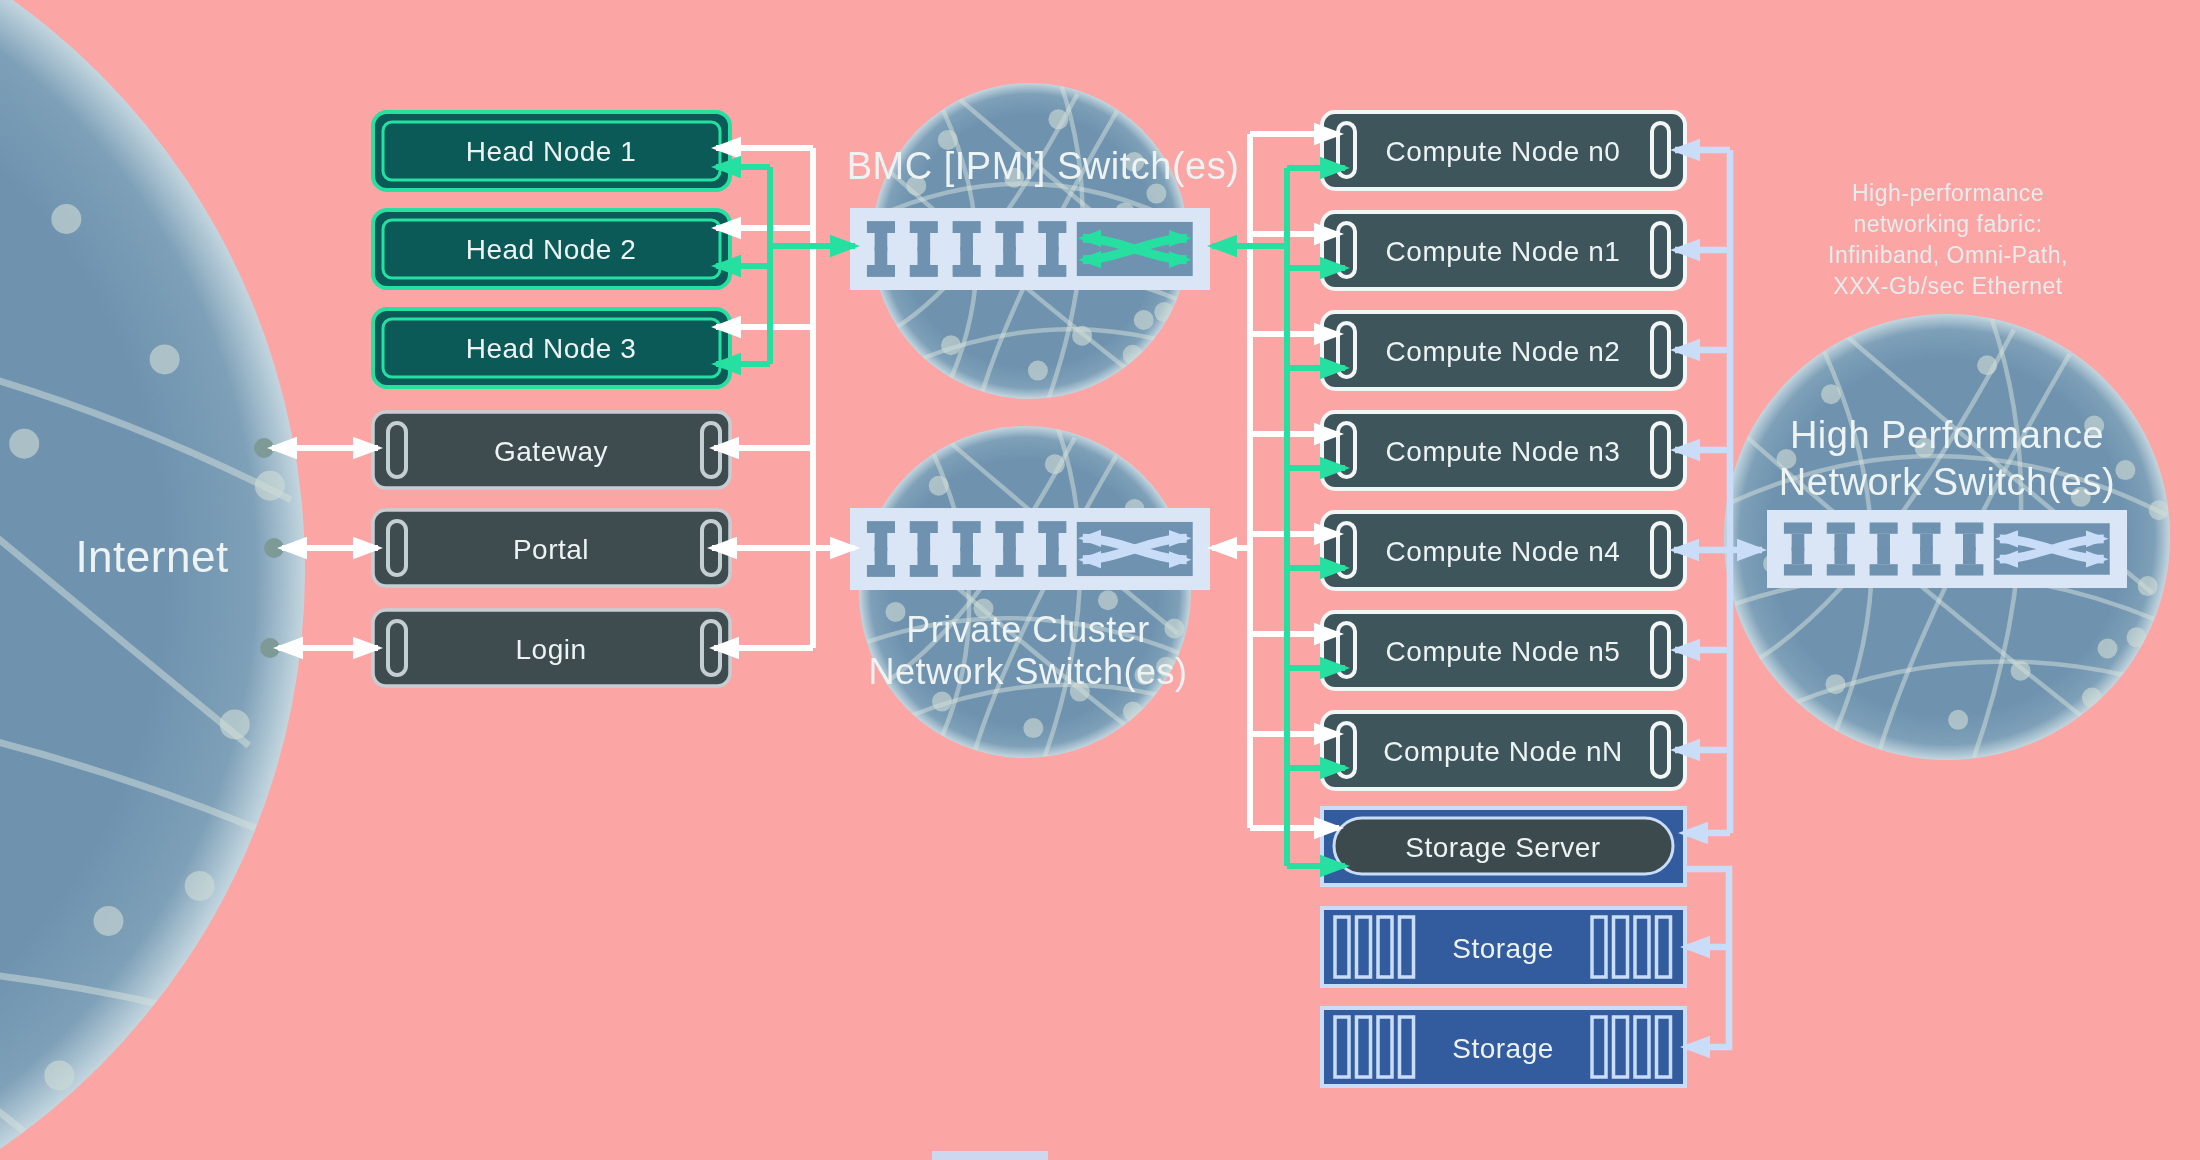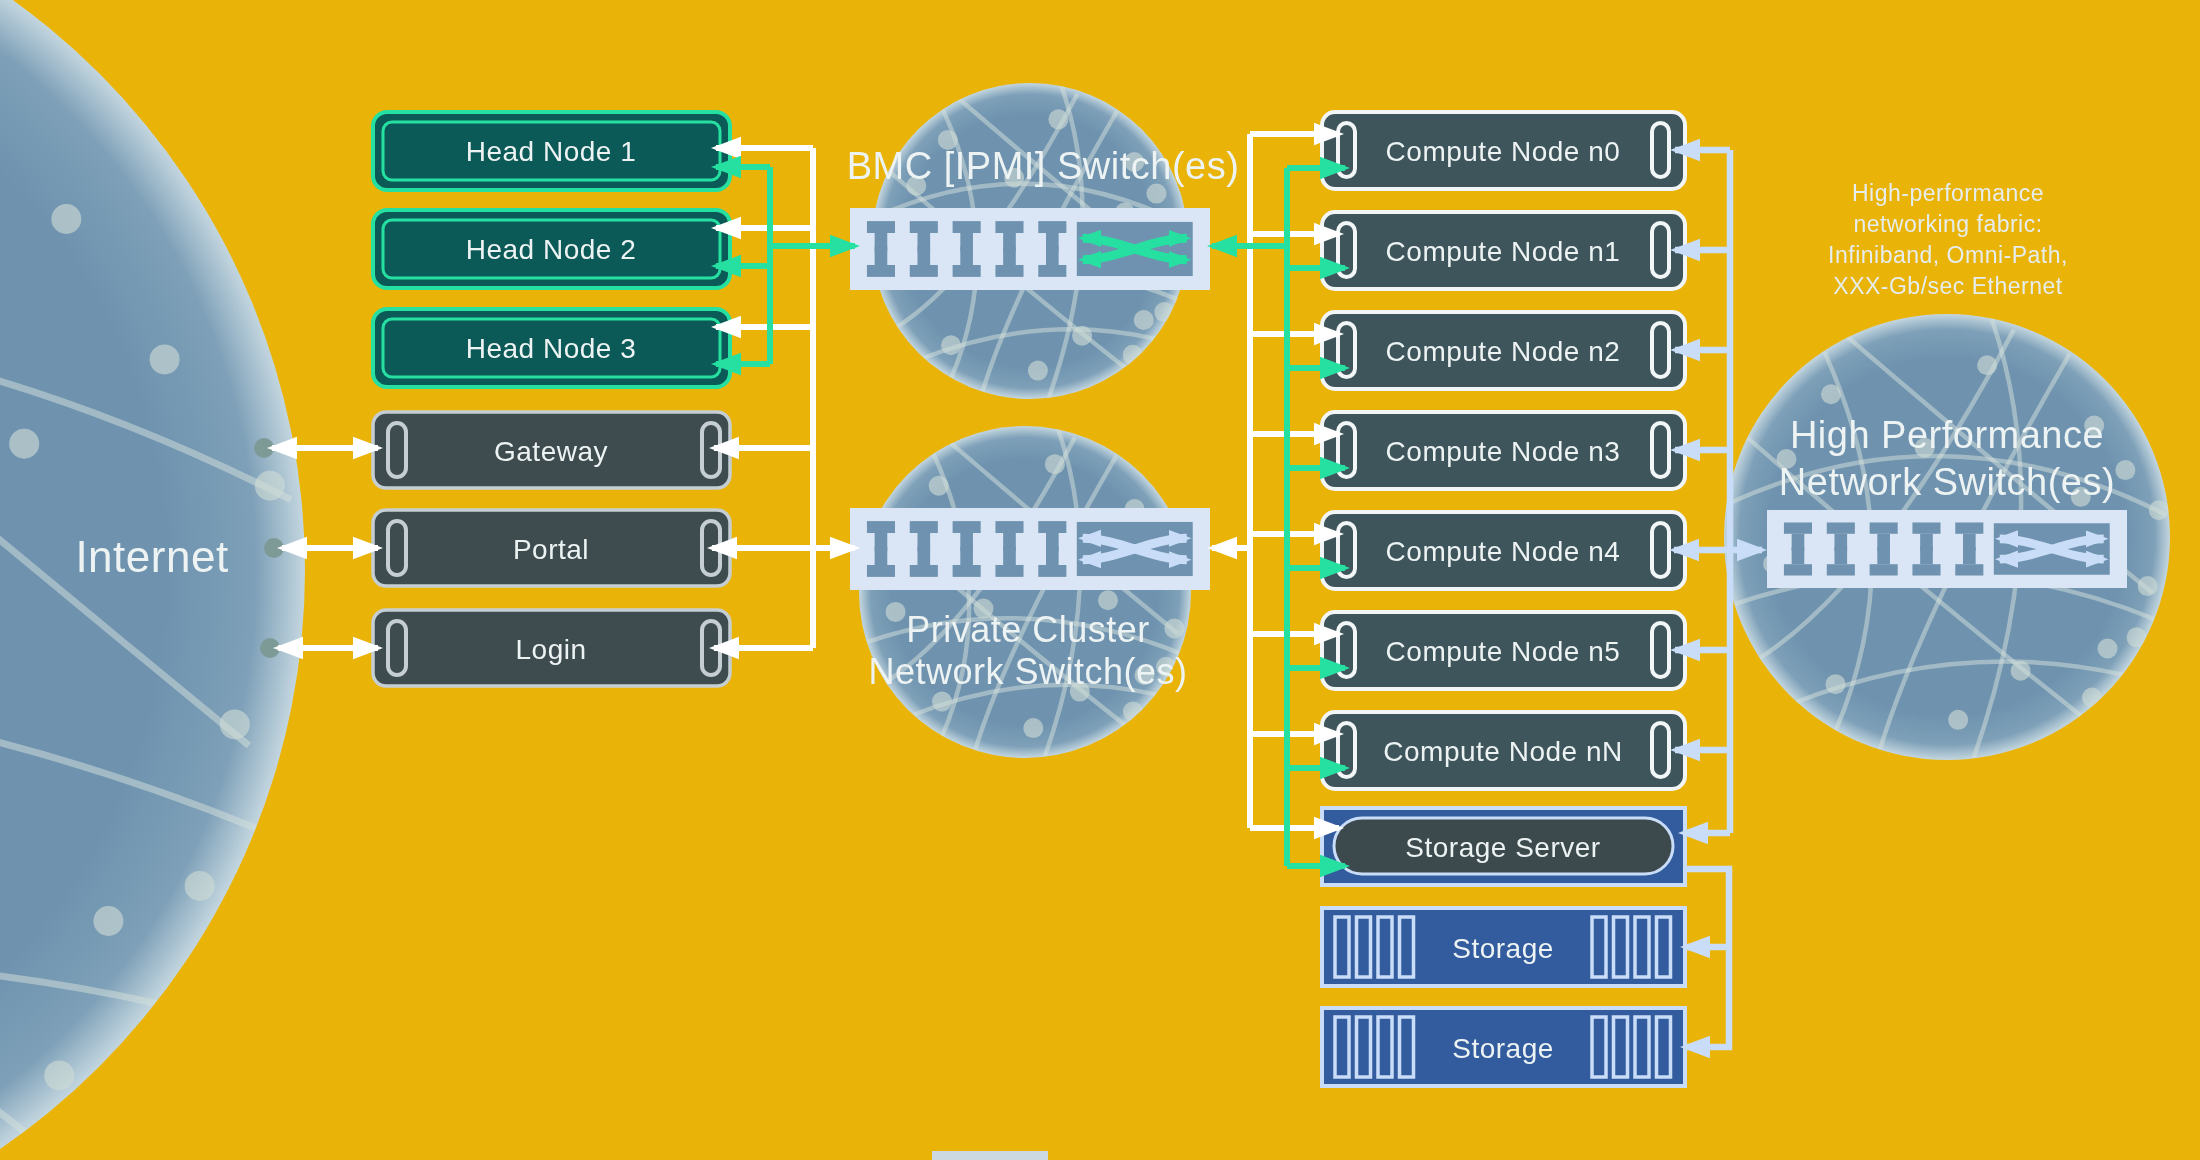--- a/index.html
+++ b/index.html
@@ -1,16 +1,16 @@
 <!DOCTYPE html>
 <html><head>
 <meta charset="utf-8">
 <style>
   html,body{margin:0;padding:0;background:#3C4A4E;}
-  .stage{position:relative;width:2200px;height:1160px;background:#eab308;overflow:hidden;}
+  .stage{position:relative;width:2200px;height:1160px;background:#fca5a5;overflow:hidden;}
   svg{display:block;font-family:"Liberation Sans",sans-serif;}
   .lbl{fill:#EDF3F3;text-anchor:middle;letter-spacing:0.5px;}
   .wire{fill:none;stroke-linecap:butt;stroke-linejoin:miter;}
   .wW{stroke:#FFFFFF;stroke-width:6;}
   .wG{stroke:#25E0A1;stroke-width:6;}
   .wB{stroke:#C9DDF8;stroke-width:6.5;}
   .boxtxt{font-size:28px;}
   .bigtxt{font-size:44px;}
   .swtitle{font-size:38px;}
   .swtitle2{font-size:36px;}

